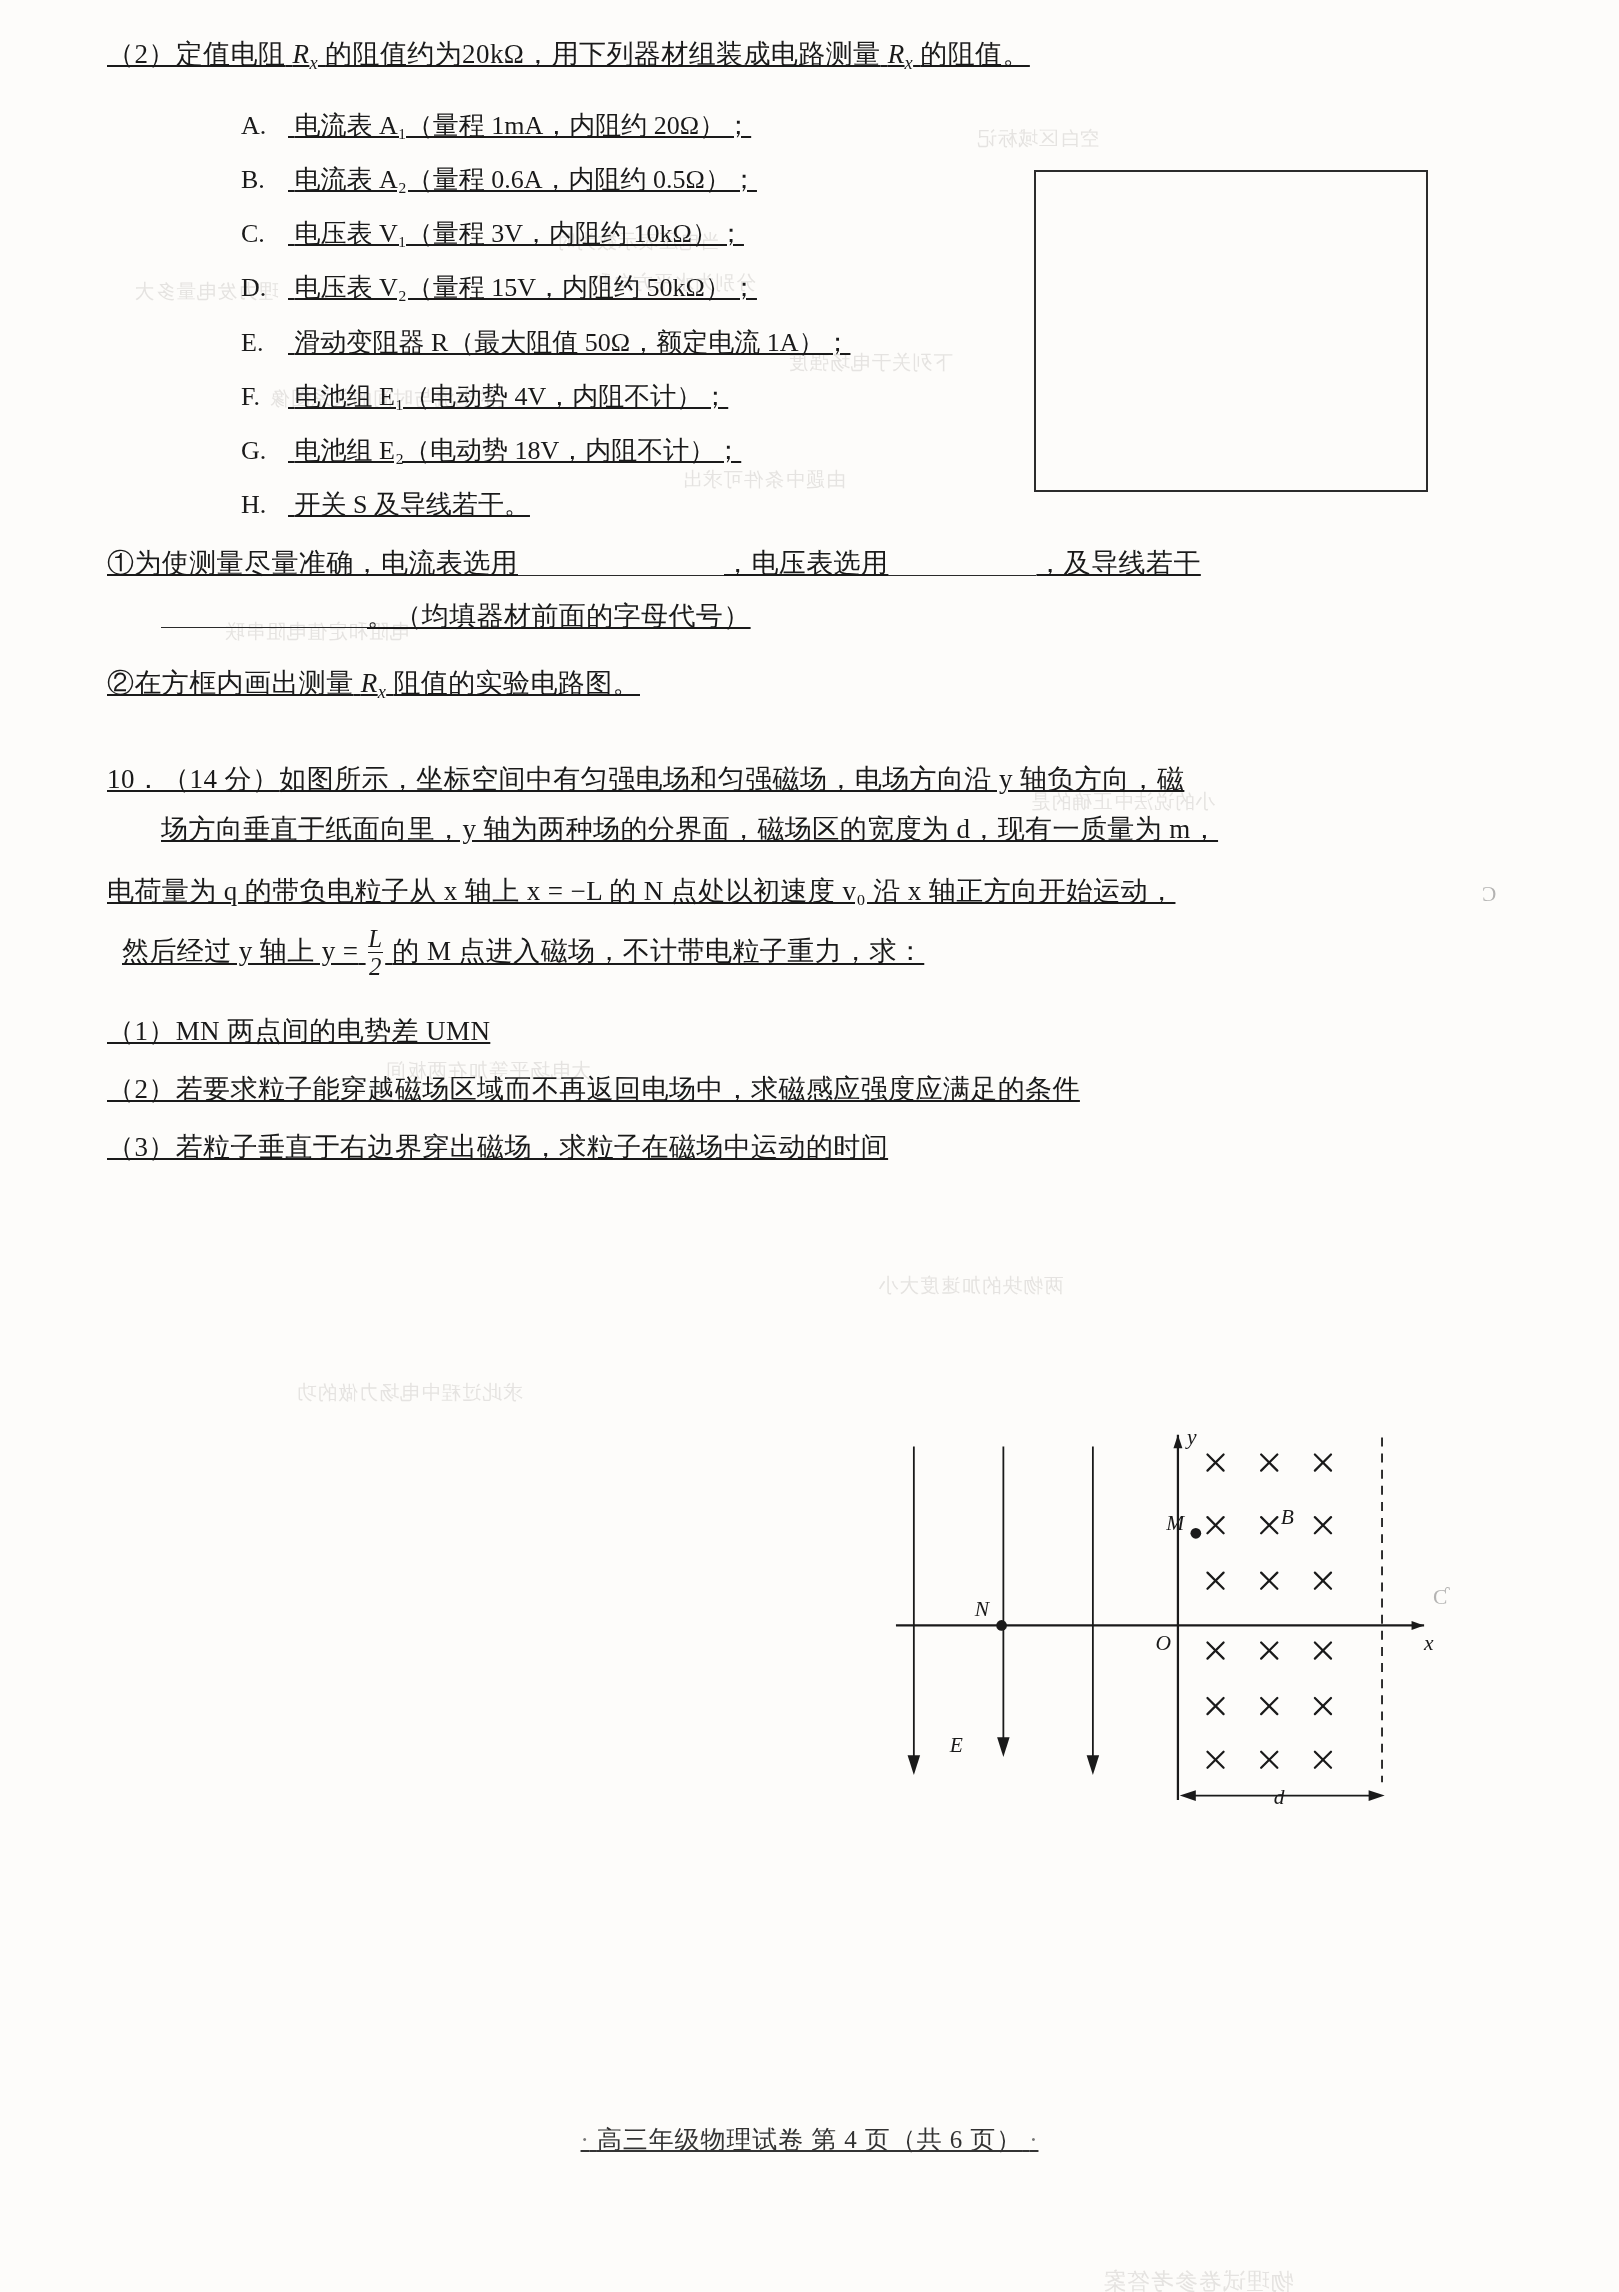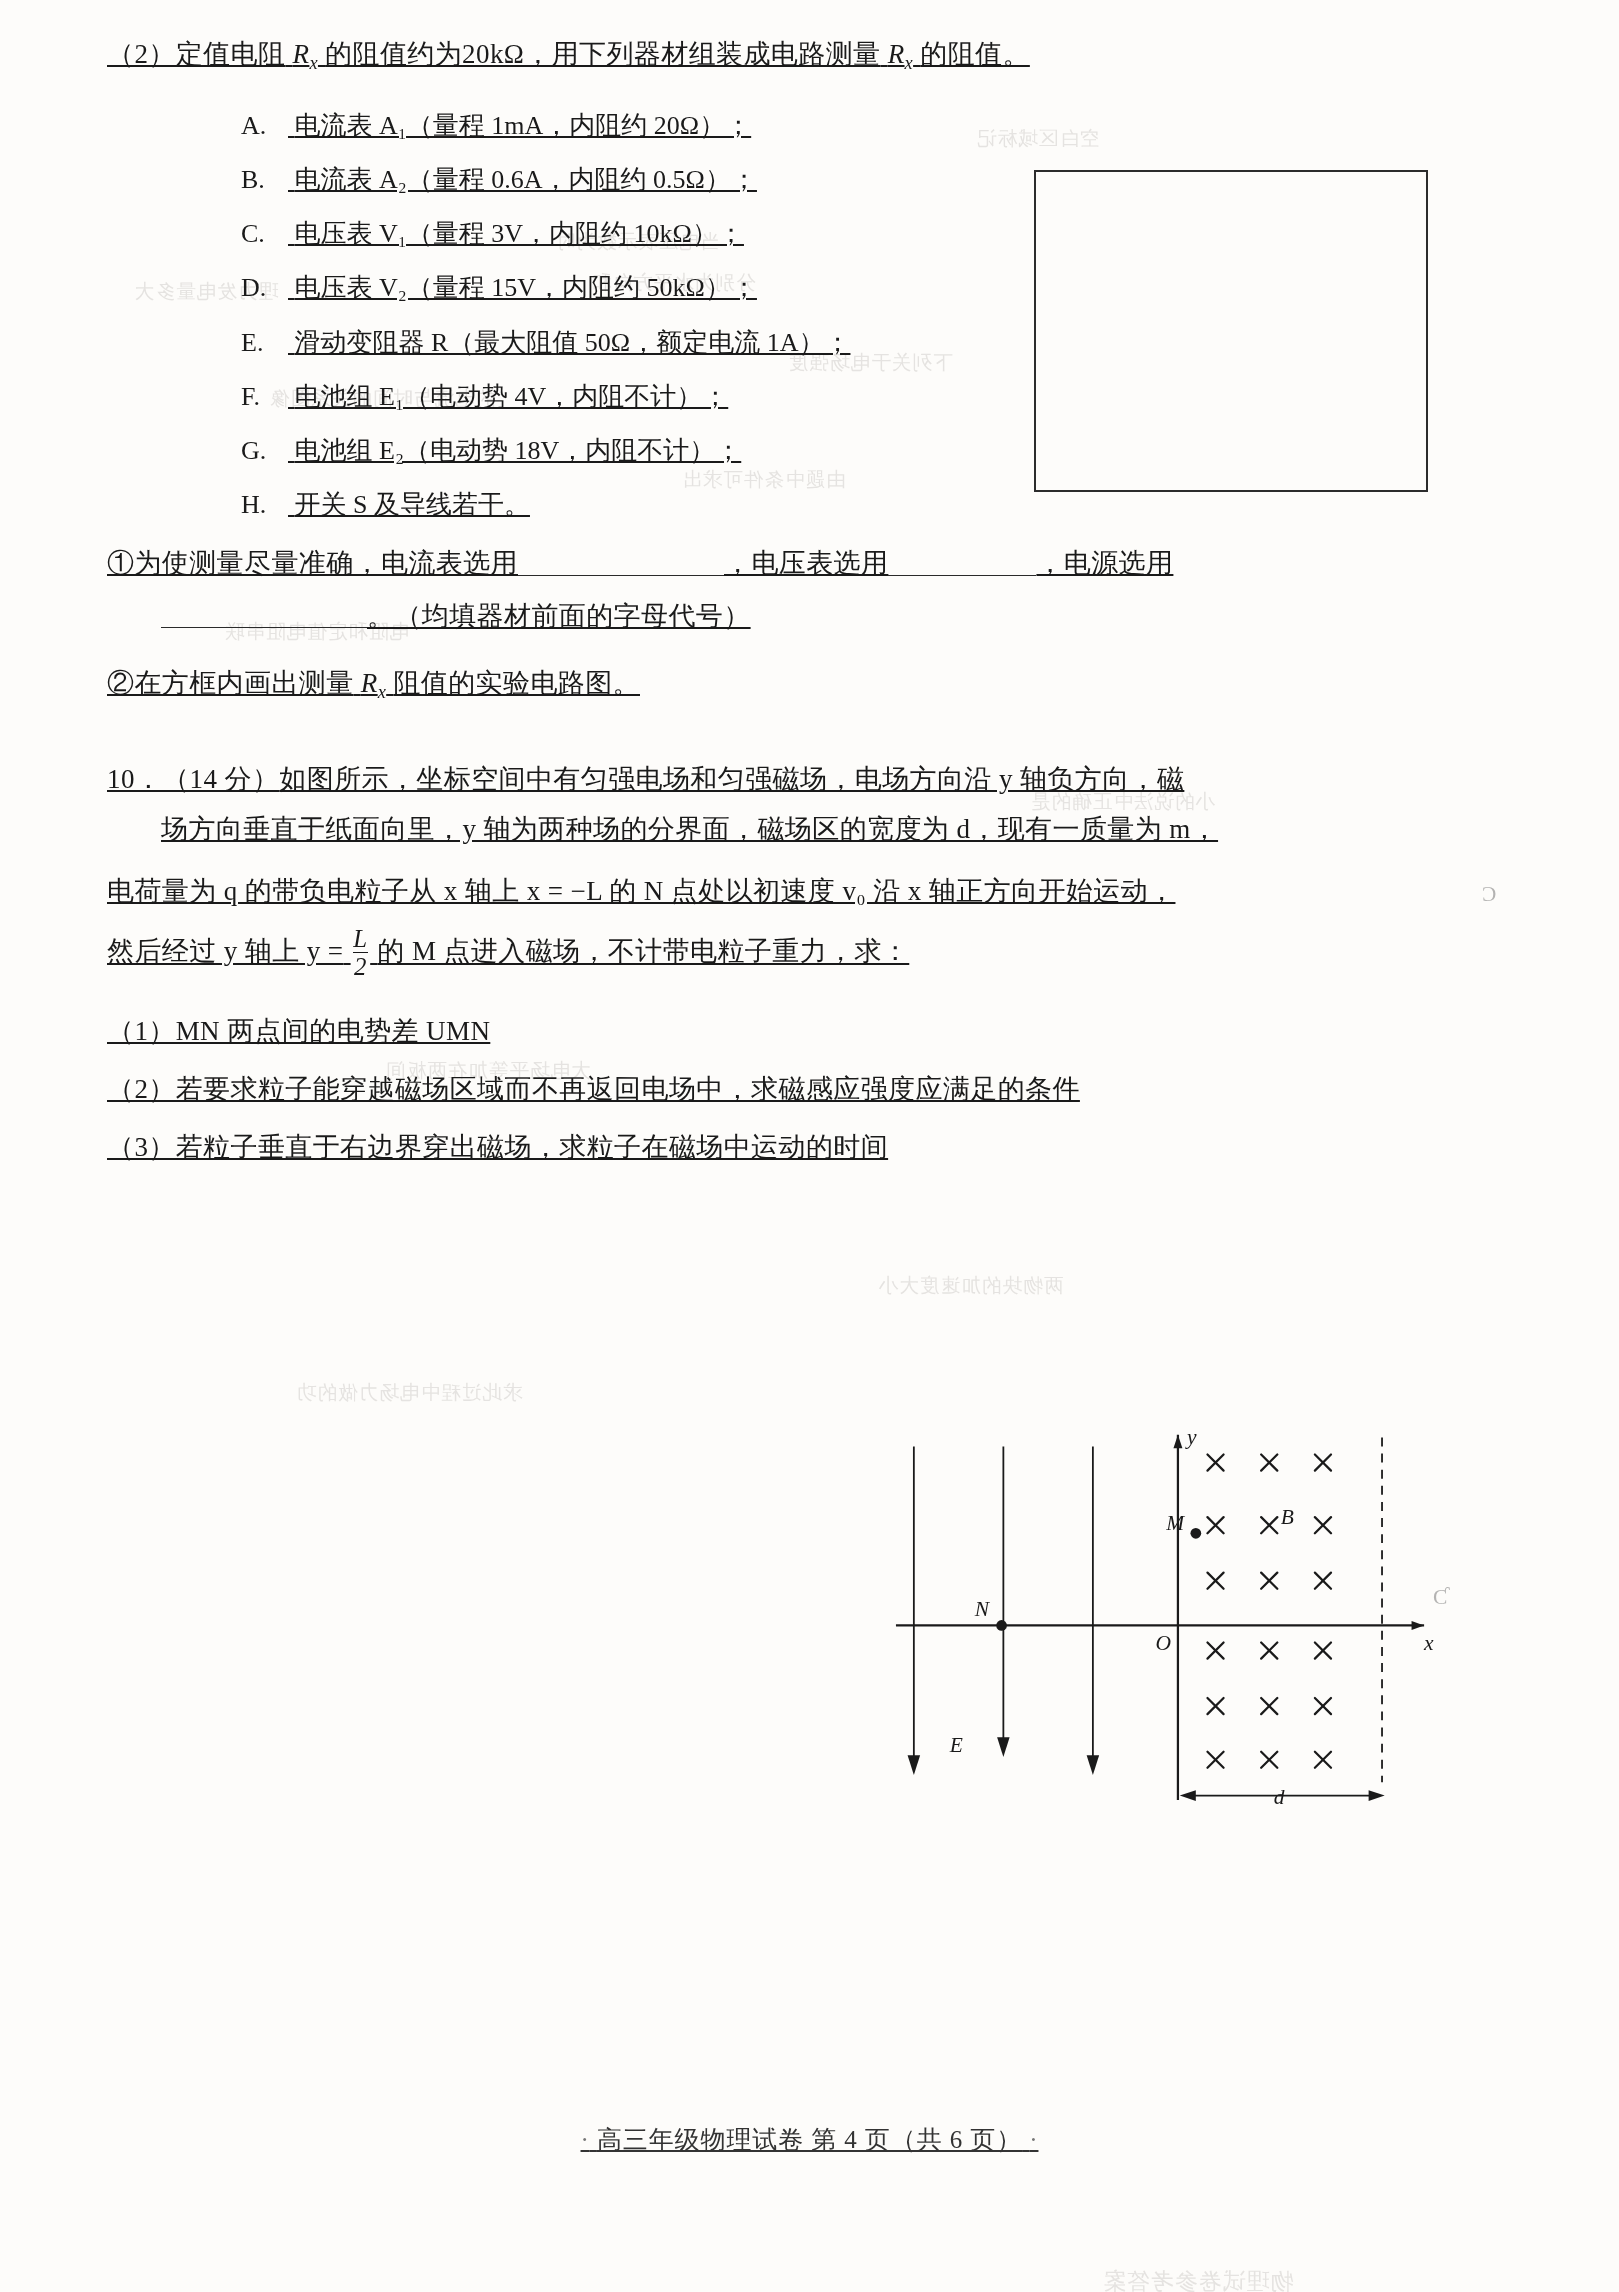--- a/index.html
+++ b/index.html
@@ -185,21 +185,21 @@
         <span class="lbl">G.</span>
         <span>电池组 E₂（电动势 18V，内阻不计）；</span>
       </div>
       <div class="opt">
         <span class="lbl">H.</span>
         <span>开关 S 及导线若干。</span>
       </div>
     </div>
 
     <div class="line" style="margin-top:12.5px;">
-      <span>①为使测量尽量准确，电流表选用</span><span class="blank b-long"></span><span>，电压表选用</span><span class="blank b-mid"></span><span>，电源选用</span>
+      <span>①为使测量尽量准确，电流表选用</span><span class="blank b-long"></span><span>，电压表选用</span><span class="blank b-mid"></span><span>，及导线若干</span>
     </div>
     <div class="line indent3" style="margin-top:10.7px;">
       <span class="blank b-long"></span><span>。（均填器材前面的字母代号）</span>
     </div>
 
     <div class="line" style="margin-top:25px;">
       <span>②在方框内画出测量</span>
       <i>R</i><sub><i>x</i></sub>
       <span>阻值的实验电路图。</span>
     </div>
@@ -207,21 +207,21 @@
 
     <div class="line sec10">
       <span>10．（14 分）</span><span>如图所示，坐标空间中有匀强电场和匀强磁场，电场方向沿 y 轴负方向，磁</span>
     </div>
     <div class="line indent1" style="margin-top:9px;">
       <span>场方向垂直于纸面向里，y 轴为两种场的分界面，磁场区的宽度为 d，现有一质量为 m，</span>
     </div>
     <div class="line" style="margin-top:20px;">
       <span>电荷量为 q 的带负电粒子从 x 轴上 x = −L 的 N 点处以初速度 v₀ 沿 x 轴正方向开始运动，</span>
     </div>
-    <div class="line" style="margin-top:14.3px;">
+    <div class="line" style="margin-top:14.3px;margin-left:15px;">
       <span>然后经过 y 轴上 y =</span>
       <span class="frac">
         <span class="num">L</span>
         <span class="den">2</span>
       </span>
       <span>的 M 点进入磁场，不计带电粒子重力，求：</span>
     </div>
 
     <div class="line" style="margin-top:30px;">
       <span>（1）MN 两点间的电势差 UMN</span>

